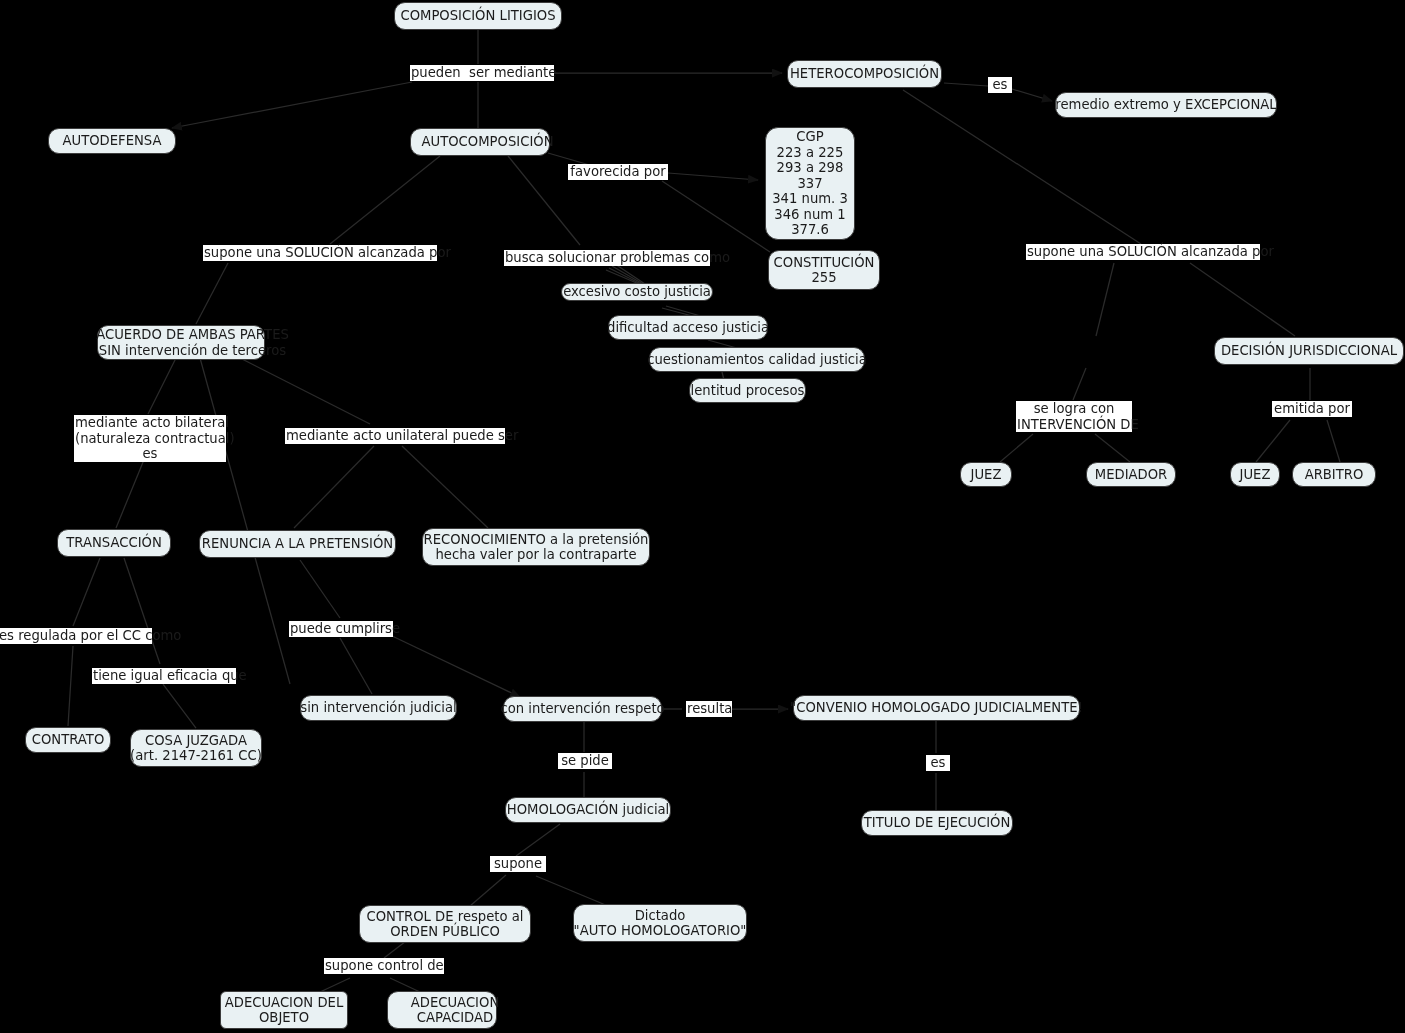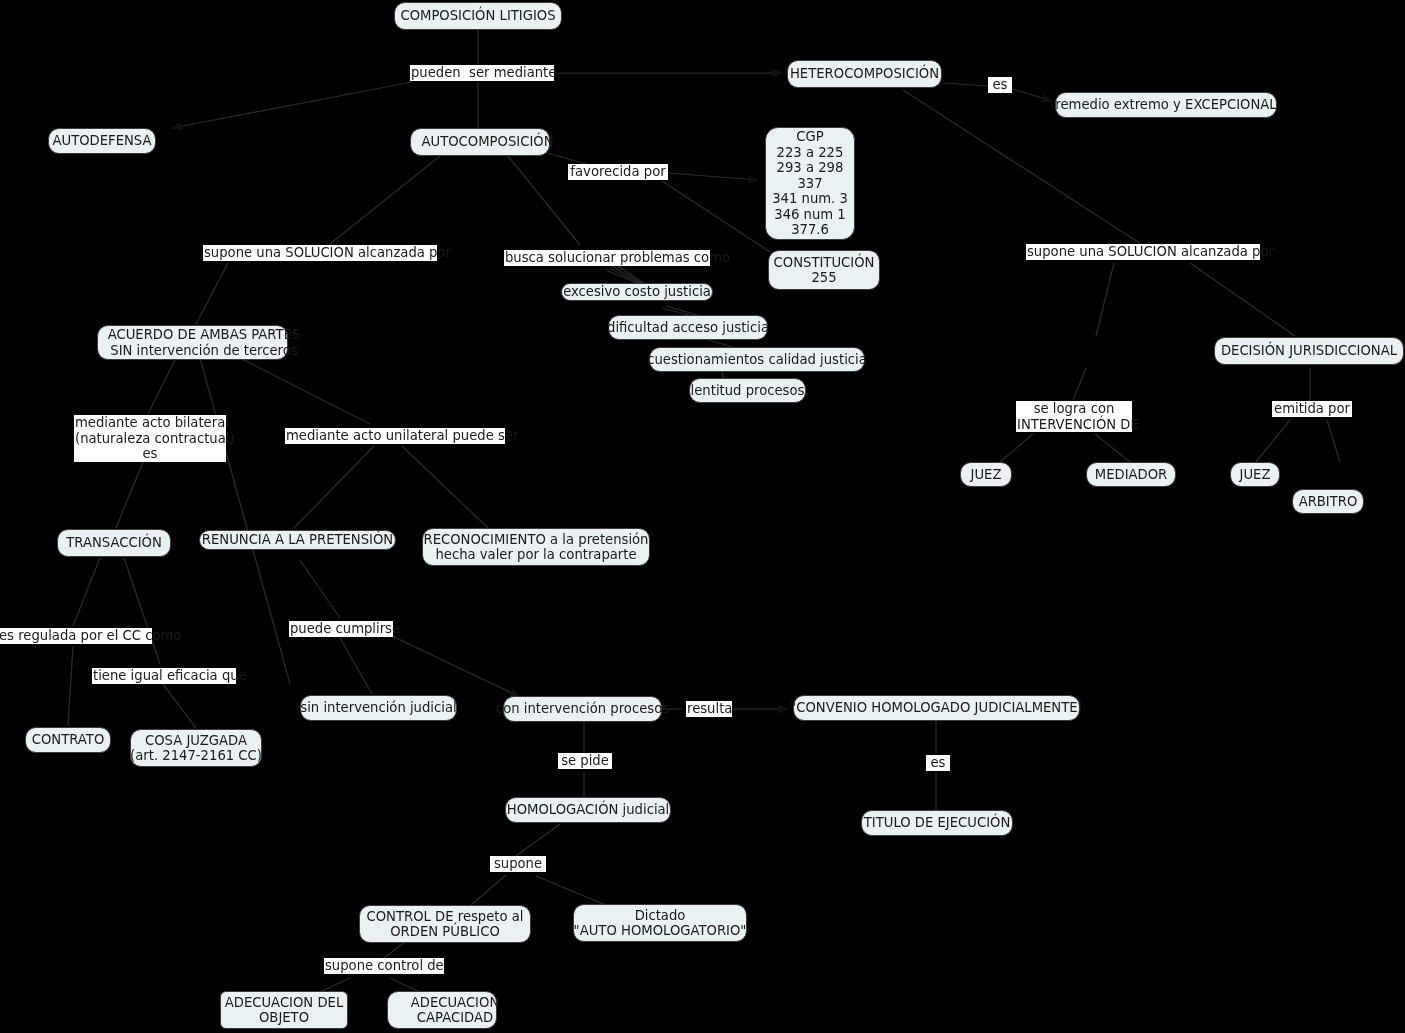--- a/index.html
+++ b/index.html
@@ -162,21 +162,21 @@
       <line x1="390" y1="978" x2="420" y2="992"></line>
     </g>
   </svg>
 
   <div class="node" style="left:394px; top:2px; width:168px; height:28px;">COMPOSICIÓN LITIGIOS</div>
 
   <div class="node" style="left:787px; top:60px; width:155px; height:28px;">HETEROCOMPOSICIÓN</div>
 
   <div class="node" style="left:1055px; top:92px; width:222px; height:26px;">remedio extremo y EXCEPCIONAL</div>
 
-  <div class="node" style="left:48px; top:128px; width:108px; height:26px;">AUTODEFENSA</div>
+  <div class="node" style="left:48px; top:128px; width:128px; height:26px;">AUTODEFENSA</div>
 
   <div class="node" style="left:410px; top:128px; width:140px; height:28px;padding-left:24px;">AUTOCOMPOSICIÓN</div>
 
   <div class="node tall" style="left:765px; top:127px; width:90px; height:113px;">CGP
 223 a 225
 293 a 298
 337
 341 num. 3
 346 num 1
 377.6</div>
@@ -185,49 +185,49 @@
 255</div>
 
   <div class="node" style="left:561px; top:283px; width:152px; height:18px;">excesivo costo justicia</div>
 
   <div class="node" style="left:608px; top:315px; width:160px; height:25px;">dificultad acceso justicia</div>
 
   <div class="node" style="left:649px; top:347px; width:216px; height:25px;">cuestionamientos calidad justicia</div>
 
   <div class="node" style="left:689px; top:378px; width:117px; height:25px;">lentitud procesos</div>
 
-  <div class="node" style="left:97px; top:325px; width:191px; height:35px;padding-left:32px;">ACUERDO DE AMBAS PARTES
+  <div class="node" style="left:97px; top:325px; width:168px; height:35px;padding-left:32px;">ACUERDO DE AMBAS PARTES
 SIN intervención de terceros</div>
 
 
   <div class="node" style="left:1214px; top:337px; width:190px; height:28px;">DECISIÓN JURISDICCIONAL</div>
 
   <div class="node" style="left:960px; top:462px; width:52px; height:25px;">JUEZ</div>
 
   <div class="node" style="left:1086px; top:462px; width:90px; height:25px;">MEDIADOR</div>
 
   <div class="node" style="left:1230px; top:462px; width:50px; height:25px;">JUEZ</div>
 
-  <div class="node" style="left:1292px; top:462px; width:72px; height:25px;margin-top:27px;">ARBITRO</div>
+  <div class="node" style="left:1292px; top:462px; width:84px; height:25px;">ARBITRO</div>
 
   <div class="node" style="left:57px; top:529px; width:114px; height:28px;">TRANSACCIÓN</div>
 
-  <div class="node" style="left:199px; top:530px; width:197px; height:20px;">RENUNCIA A LA PRETENSIÓN</div>
+  <div class="node" style="left:199px; top:530px; width:197px; height:28px;">RENUNCIA A LA PRETENSIÓN</div>
 
   <div class="node" style="left:422px; top:528px; width:228px; height:38px;">RECONOCIMIENTO a la pretensión
 hecha valer por la contraparte</div>
 
   <div class="node" style="left:25px; top:727px; width:86px; height:26px;">CONTRATO</div>
 
   <div class="node" style="left:130px; top:729px; width:132px; height:38px;">COSA JUZGADA
 (art. 2147-2161 CC)</div>
 
   <div class="node" style="left:300px; top:695px; width:157px; height:26px;">sin intervención judicial</div>
 
-  <div class="node" style="left:503px; top:696px; width:159px; height:26px;">con intervención procesos</div>
+  <div class="node" style="left:503px; top:696px; width:159px; height:26px;">con intervención respeto</div>
 
   <div class="node" style="left:793px; top:695px; width:287px; height:26px;">"CONVENIO HOMOLOGADO JUDICIALMENTE!</div>
 
   <div class="node" style="left:861px; top:810px; width:152px; height:26px;">TITULO DE EJECUCIÓN</div>
 
   <div class="node" style="left:505px; top:797px; width:166px; height:26px;">HOMOLOGACIÓN judicial</div>
 
   <div class="node" style="left:359px; top:905px; width:172px; height:38px;">CONTROL DE respeto al
 ORDEN PÚBLICO</div>
 

